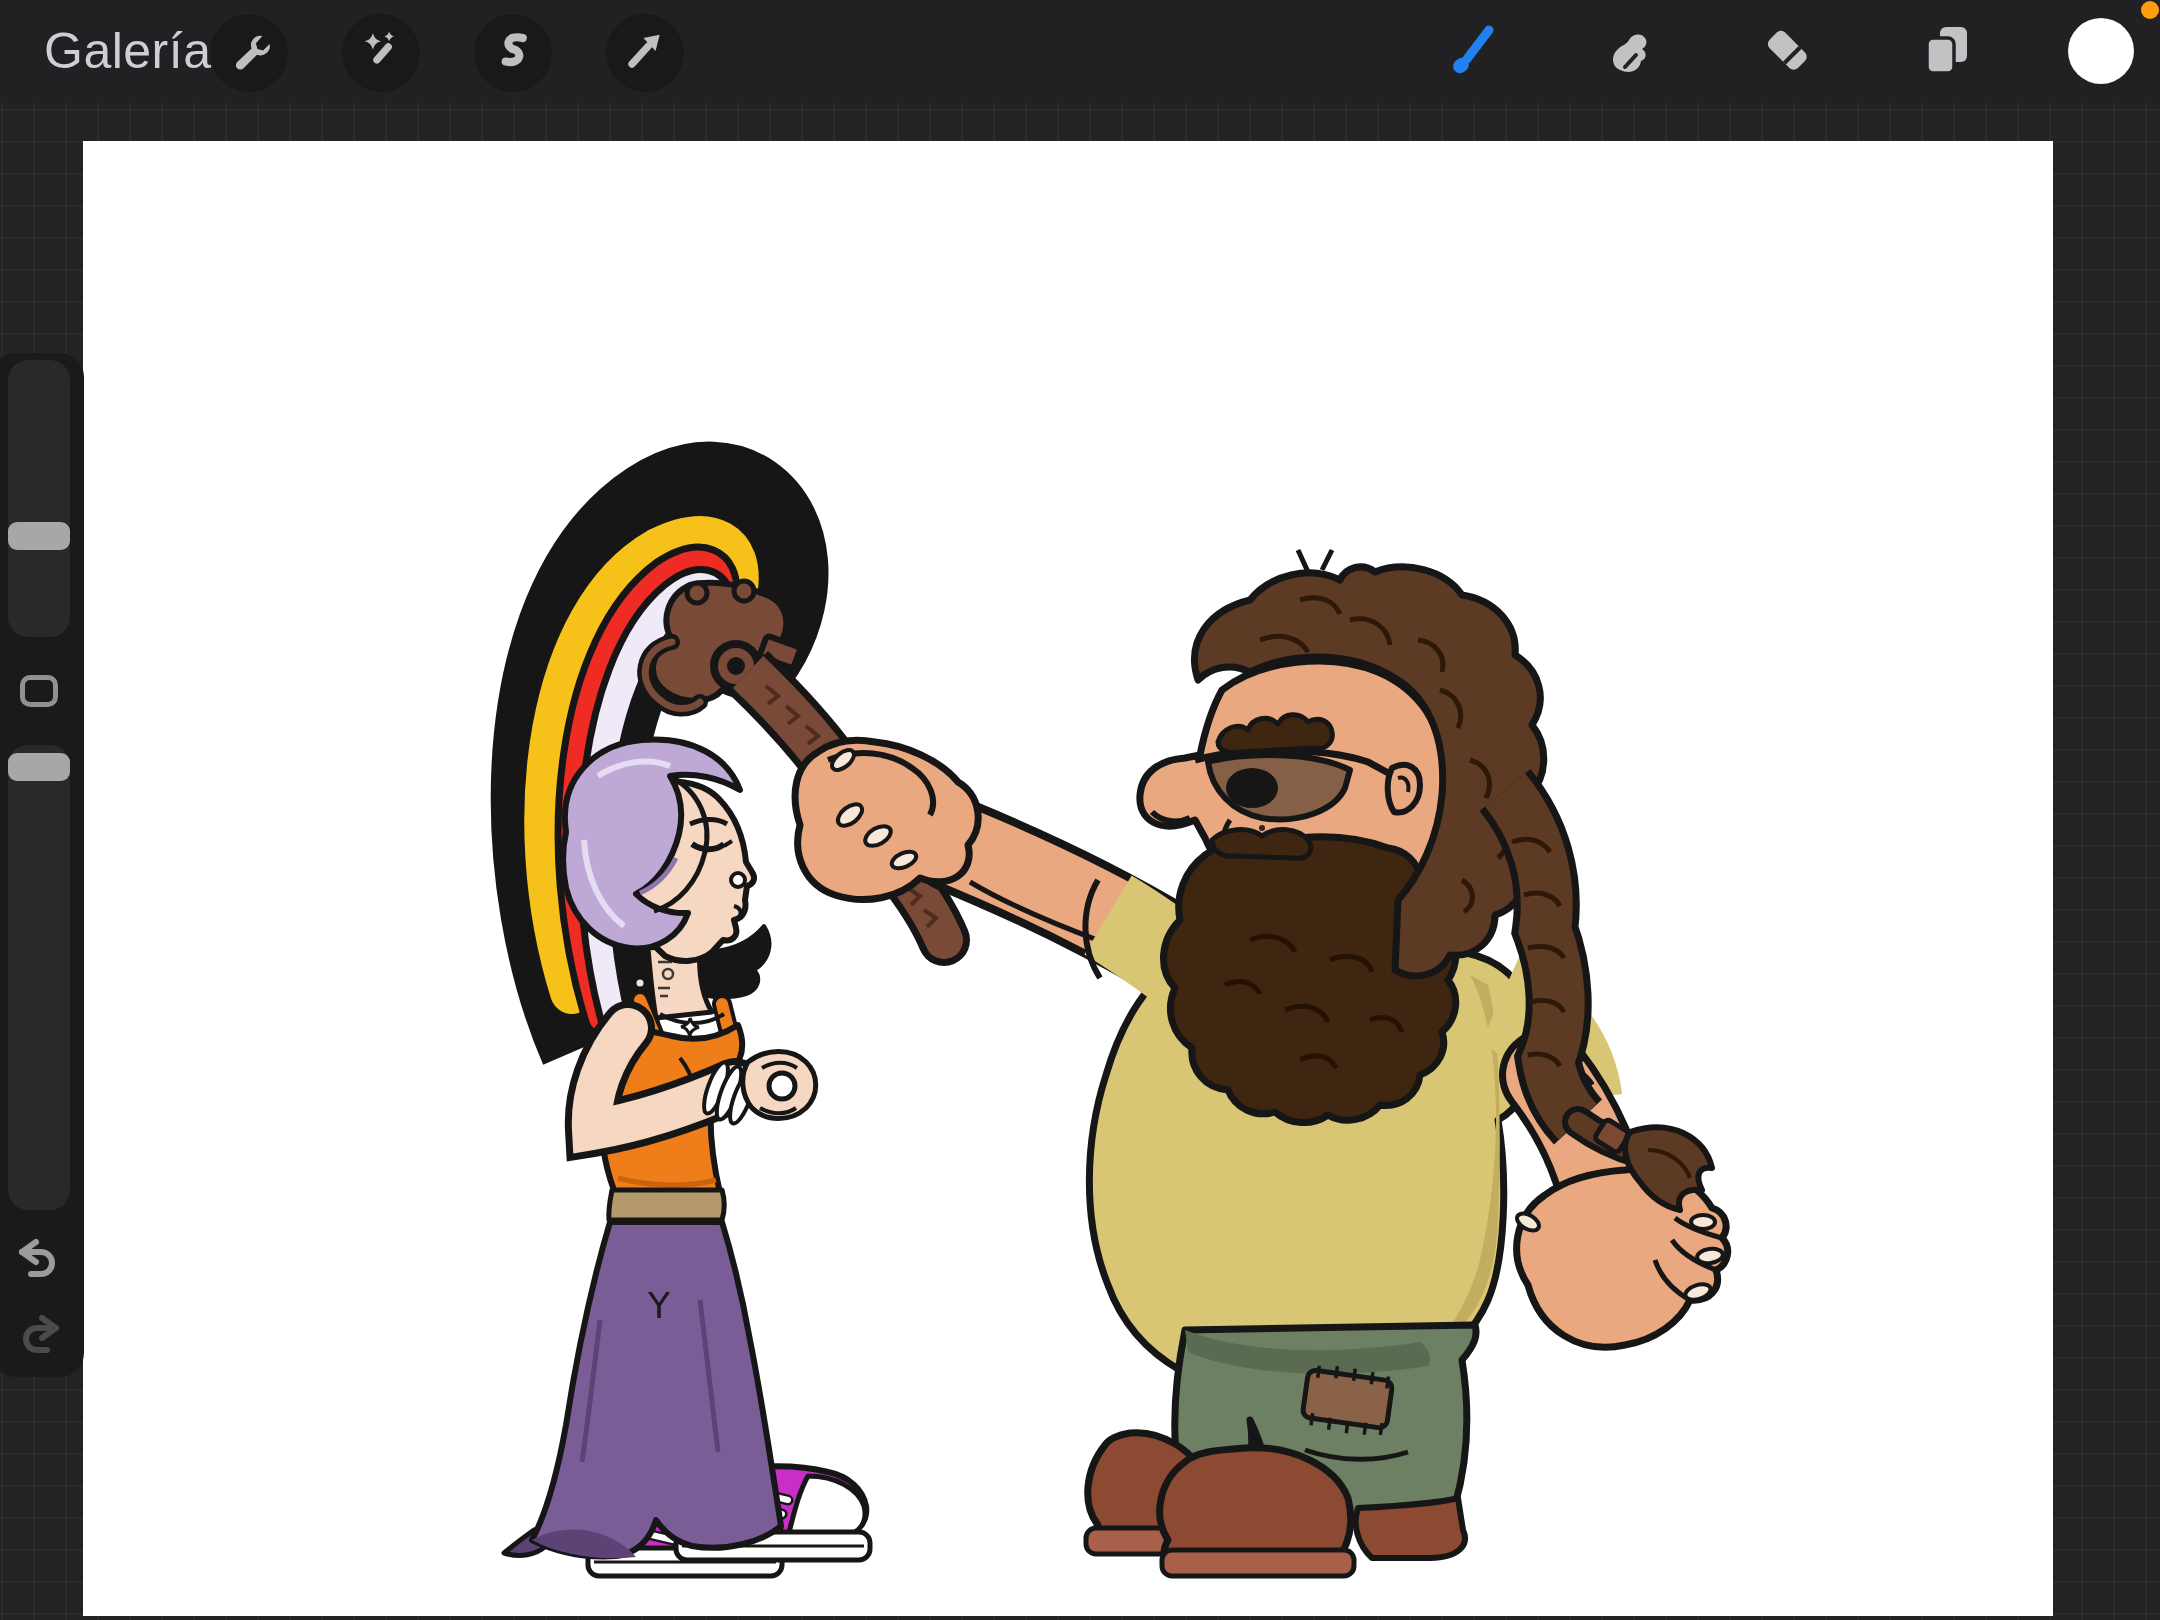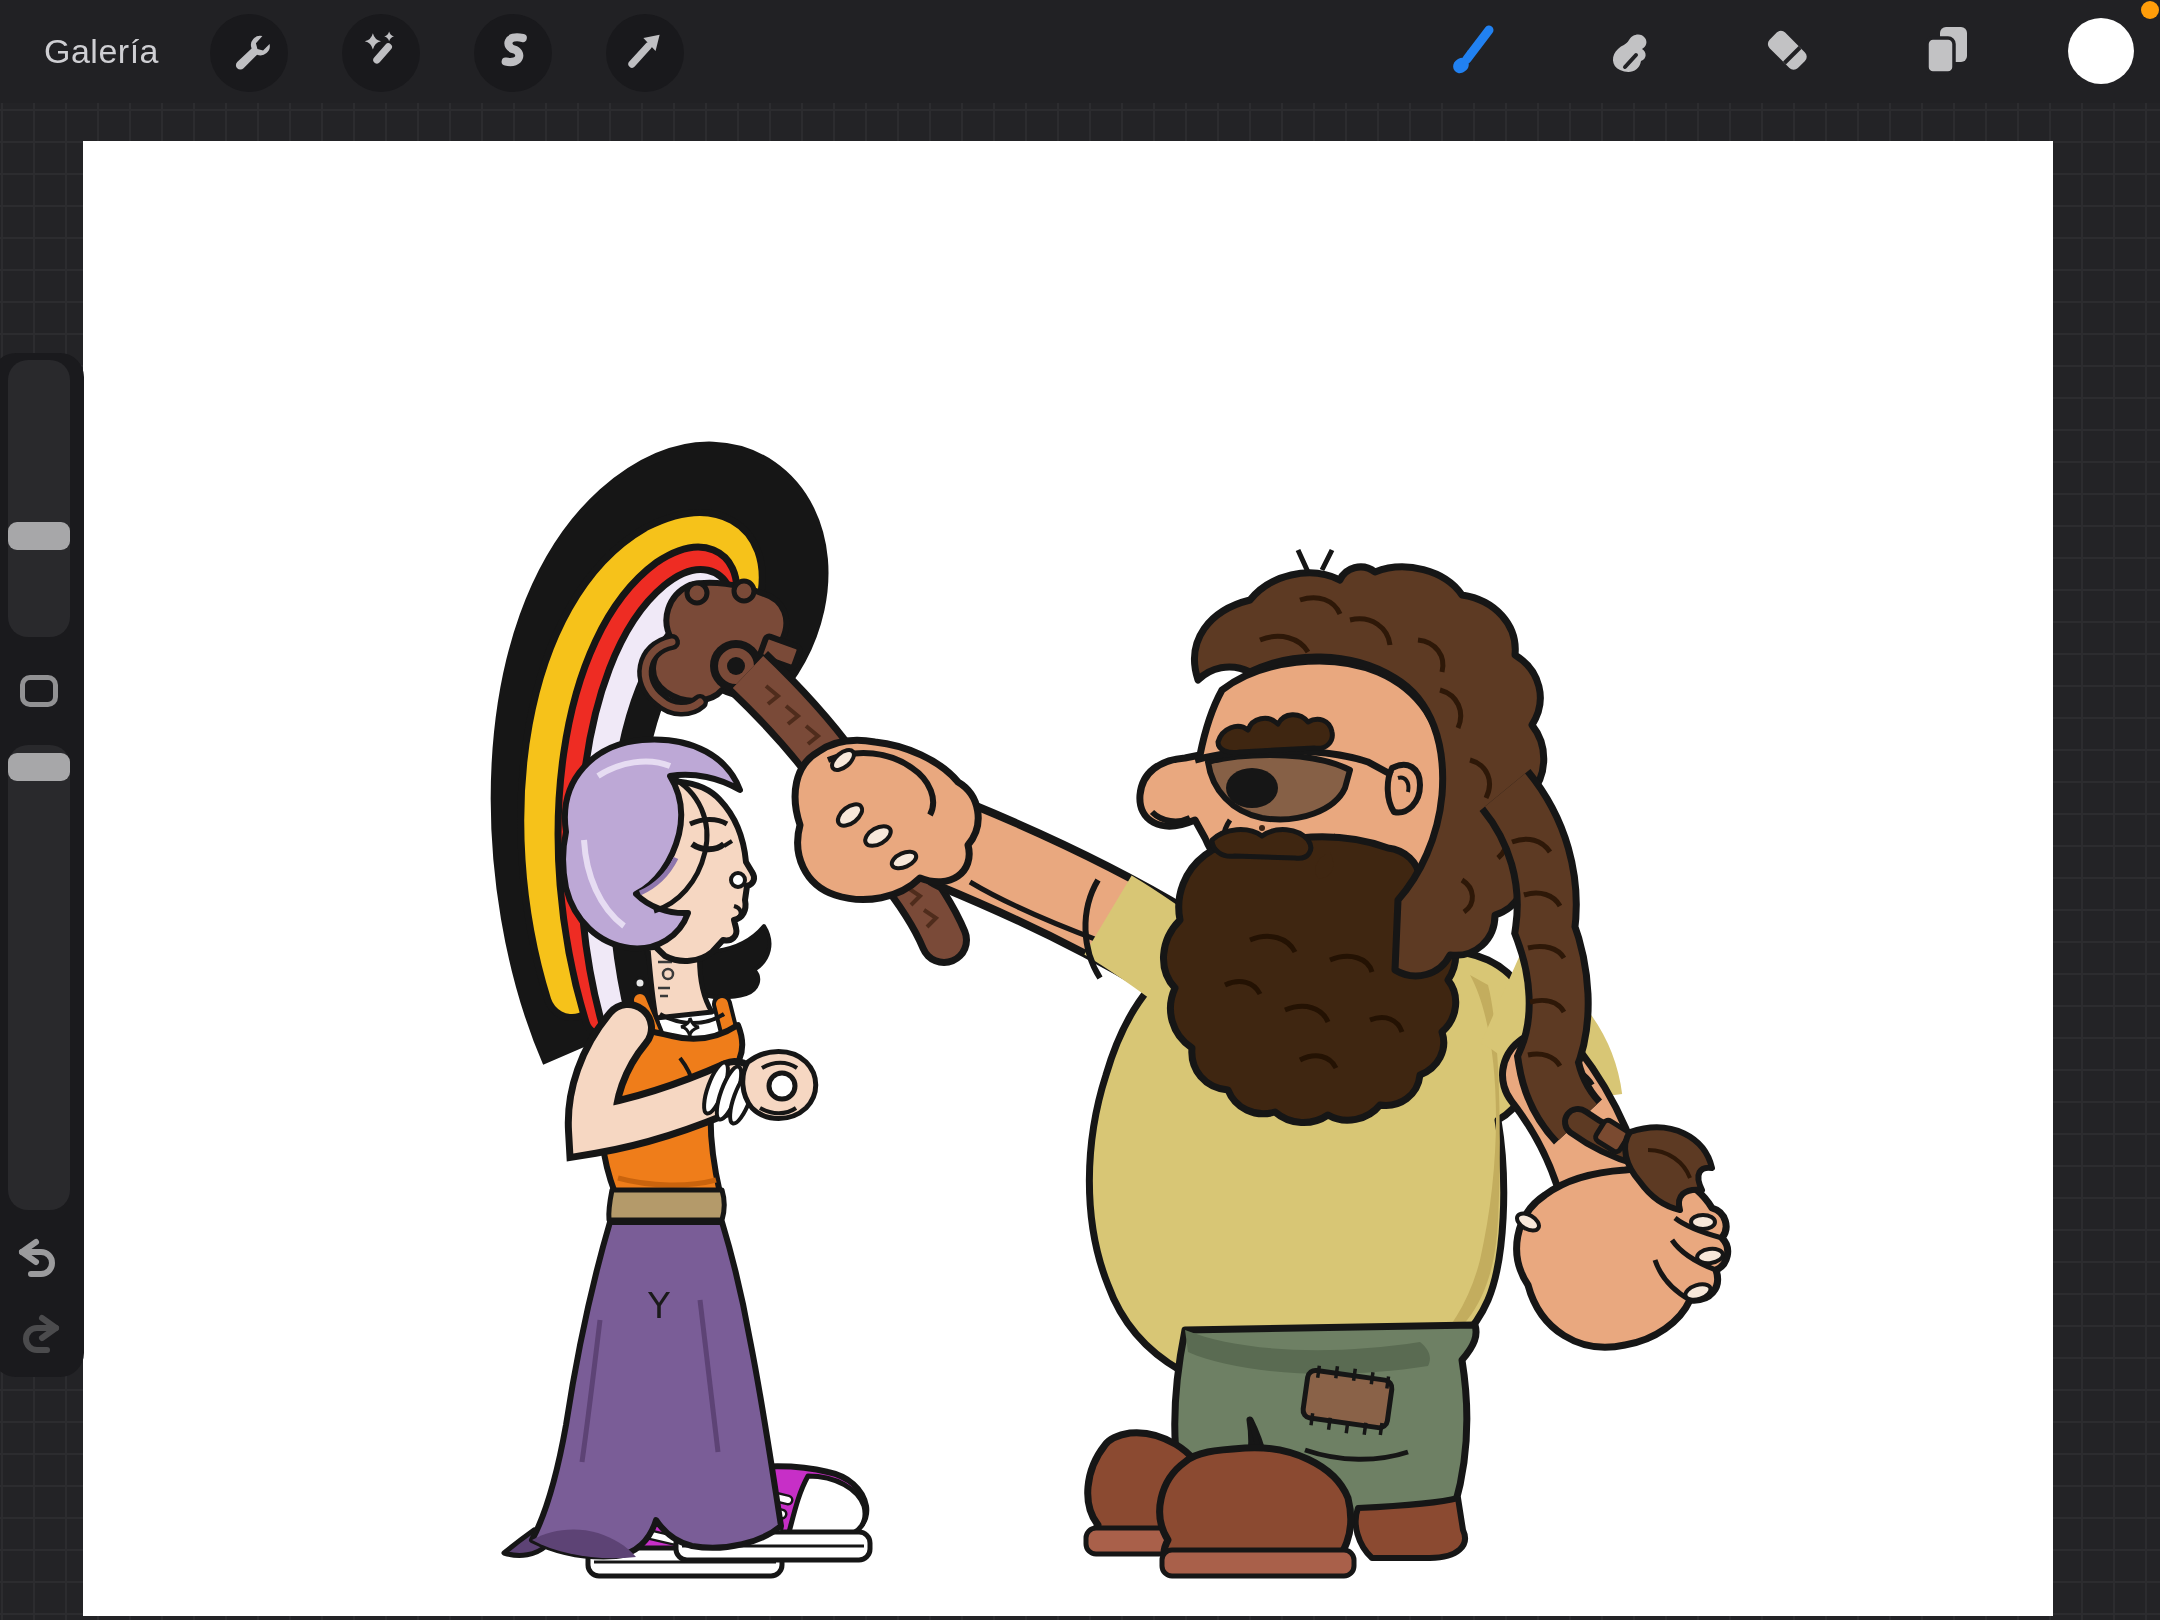--- a/index.html
+++ b/index.html
@@ -5,21 +5,21 @@
   html,body{margin:0;padding:0;background:#232326;width:2160px;height:1620px;overflow:hidden;
     font-family:"Liberation Sans",sans-serif;-webkit-font-smoothing:antialiased;}
   #stage{position:relative;width:2160px;height:1620px;}
   
   #bg-grid{position:absolute;inset:0;background-color:#232326;
     background-image:linear-gradient(#2c2c2f 2px,transparent 2px),linear-gradient(90deg,#2c2c2f 2px,transparent 2px);
     background-size:32px 32px;background-position:1px 13px;}
   
   #toolbar{position:absolute;left:0;top:0;width:2160px;height:103px;background:#212124;}
   .gallery-label{position:absolute;left:44px;top:0;height:103px;line-height:103px;
-    font-size:34px;color:#cfcfd3;letter-spacing:.5px;}
+    font-size:50px;color:#cfcfd3;letter-spacing:.5px;}
   .tool-circle{position:absolute;top:14px;width:78px;height:78px;border-radius:50%;background:#19191c;
     display:flex;align-items:center;justify-content:center;}
   .tool-flat{position:absolute;top:14px;width:78px;height:78px;display:flex;align-items:center;justify-content:center;}
   .rec-dot{position:absolute;width:18px;height:18px;border-radius:50%;background:#FF9D0A;left:2141px;top:1px;}
   
   #canvas{position:absolute;left:83px;top:141px;width:1970px;height:1475px;background:#ffffff;}
   #canvas svg{display:block;width:1970px;height:1475px;}
   
   #sidebar{position:absolute;left:-8px;top:353px;width:92px;height:1024px;background:#1a1a1d;border-radius:24px;}
   .track{position:absolute;left:16px;width:62px;background:#29292c;border-radius:20px;}

